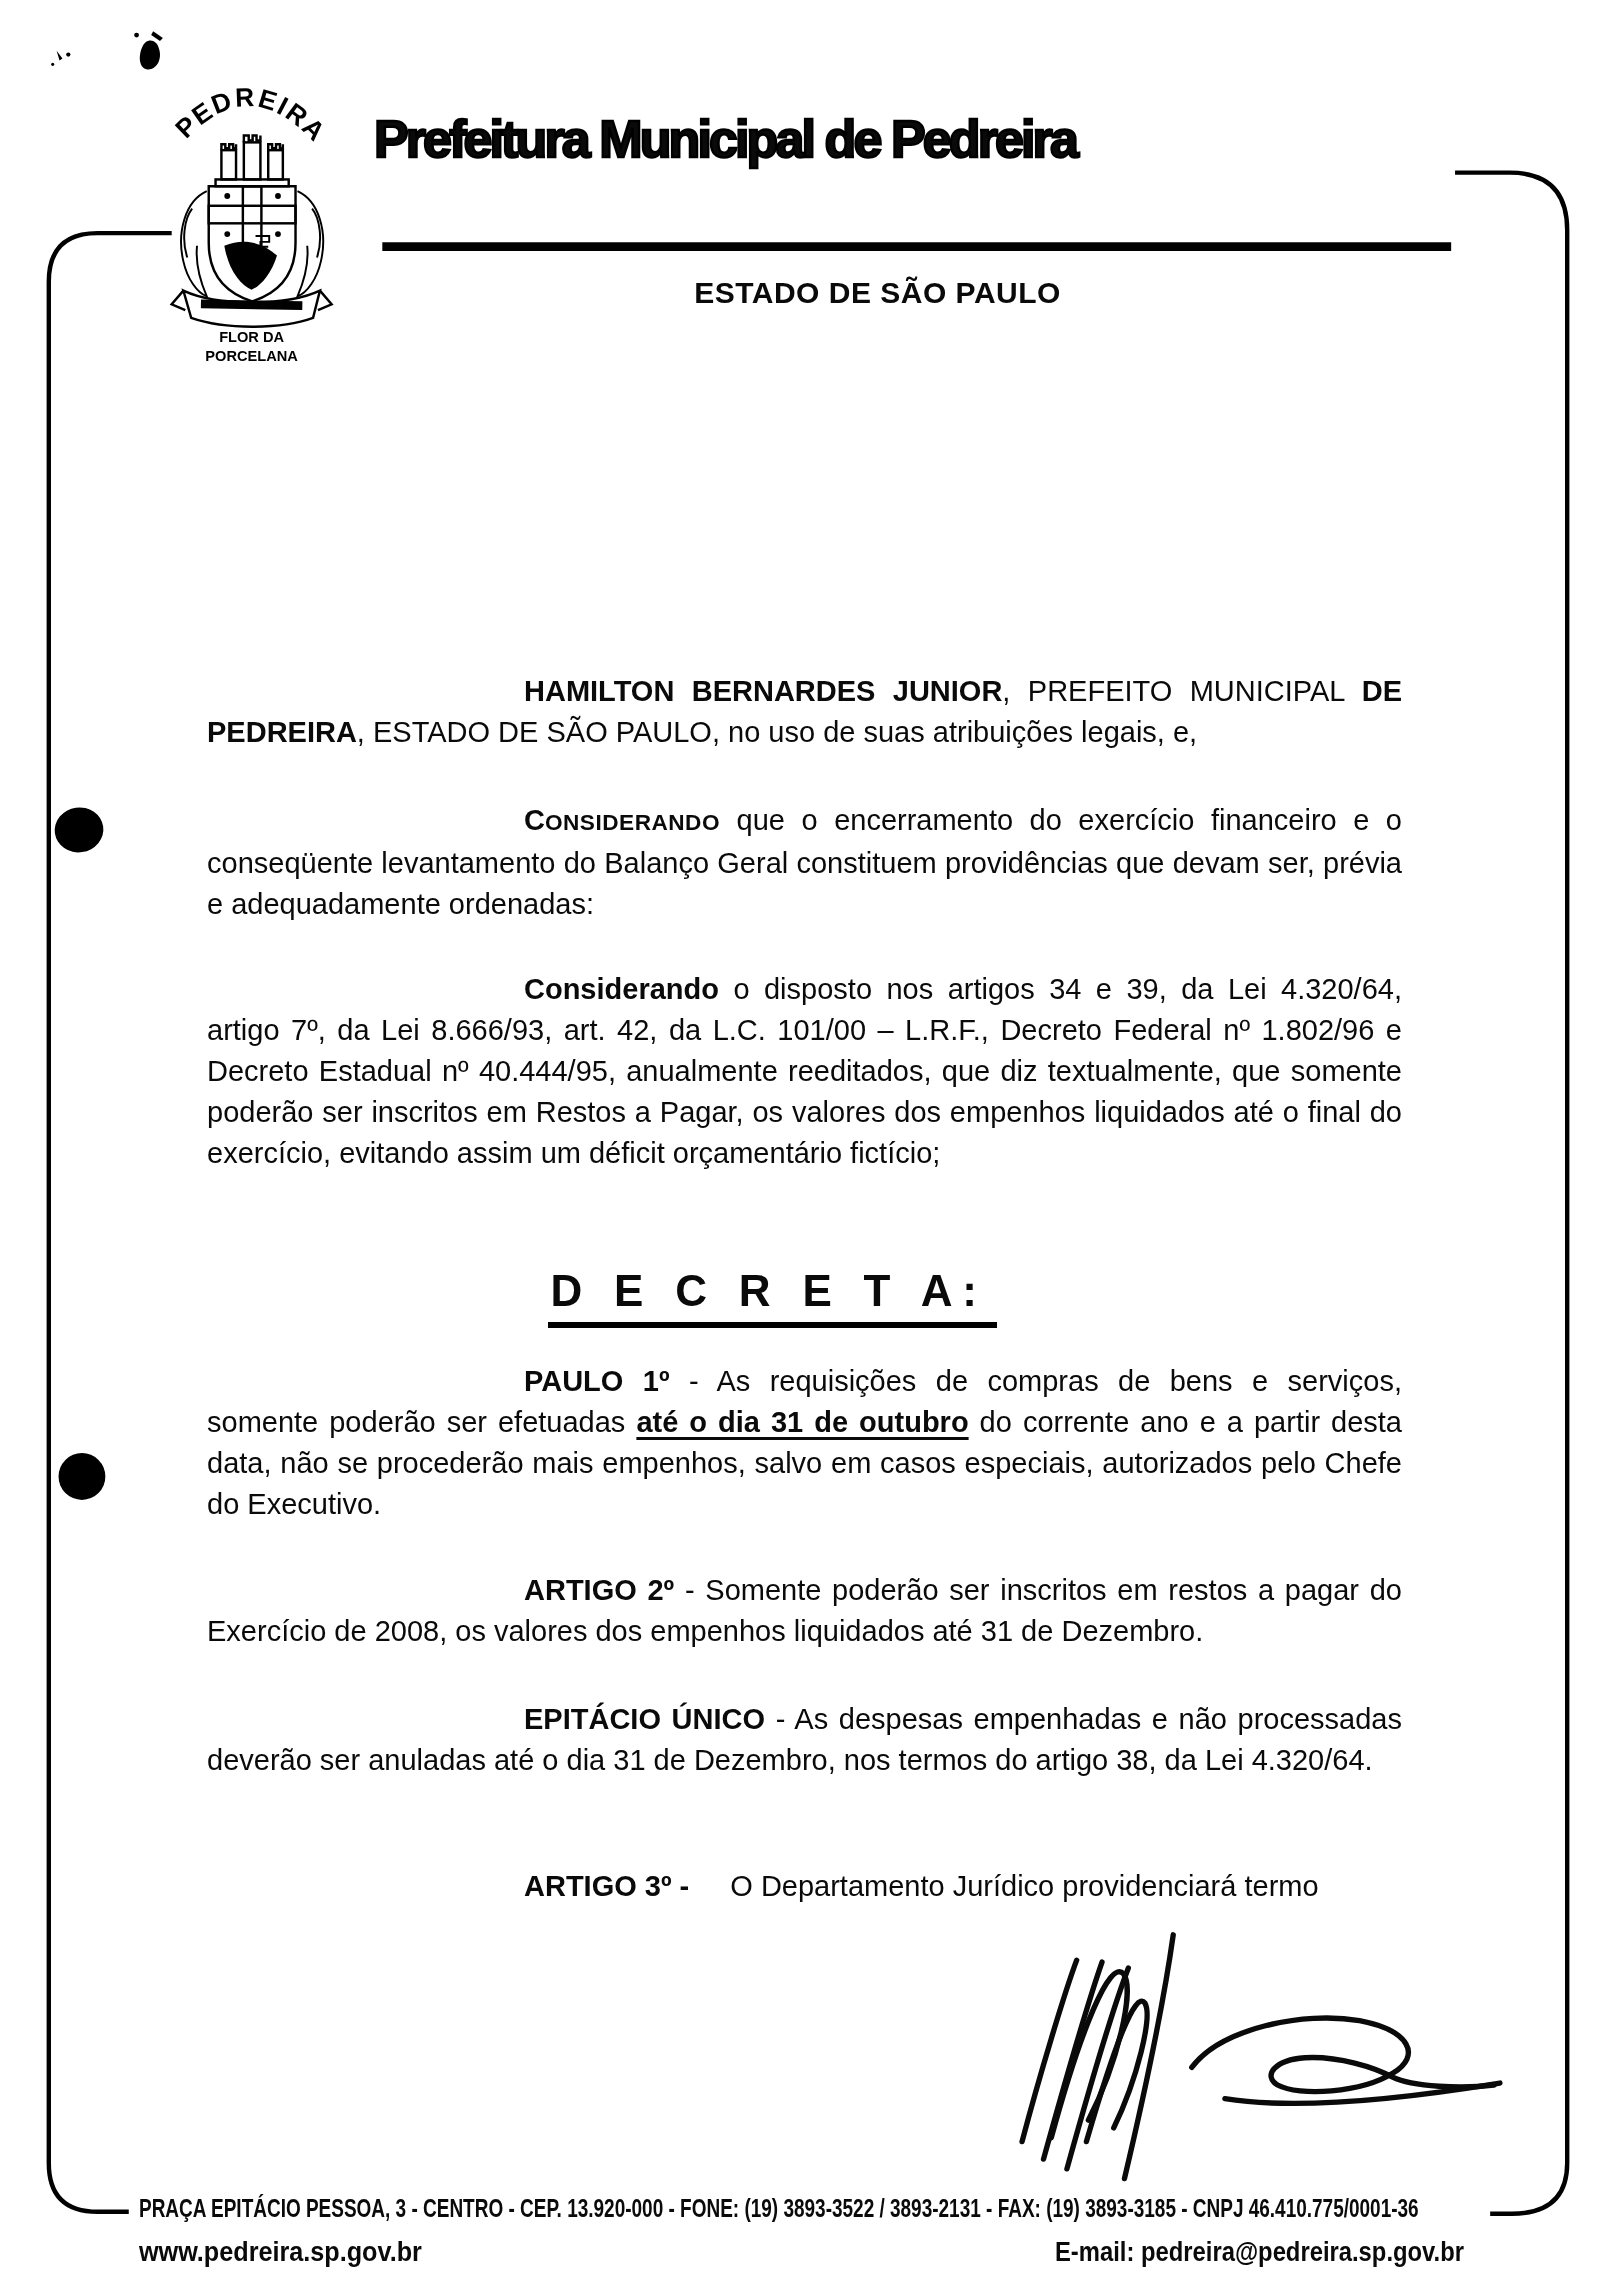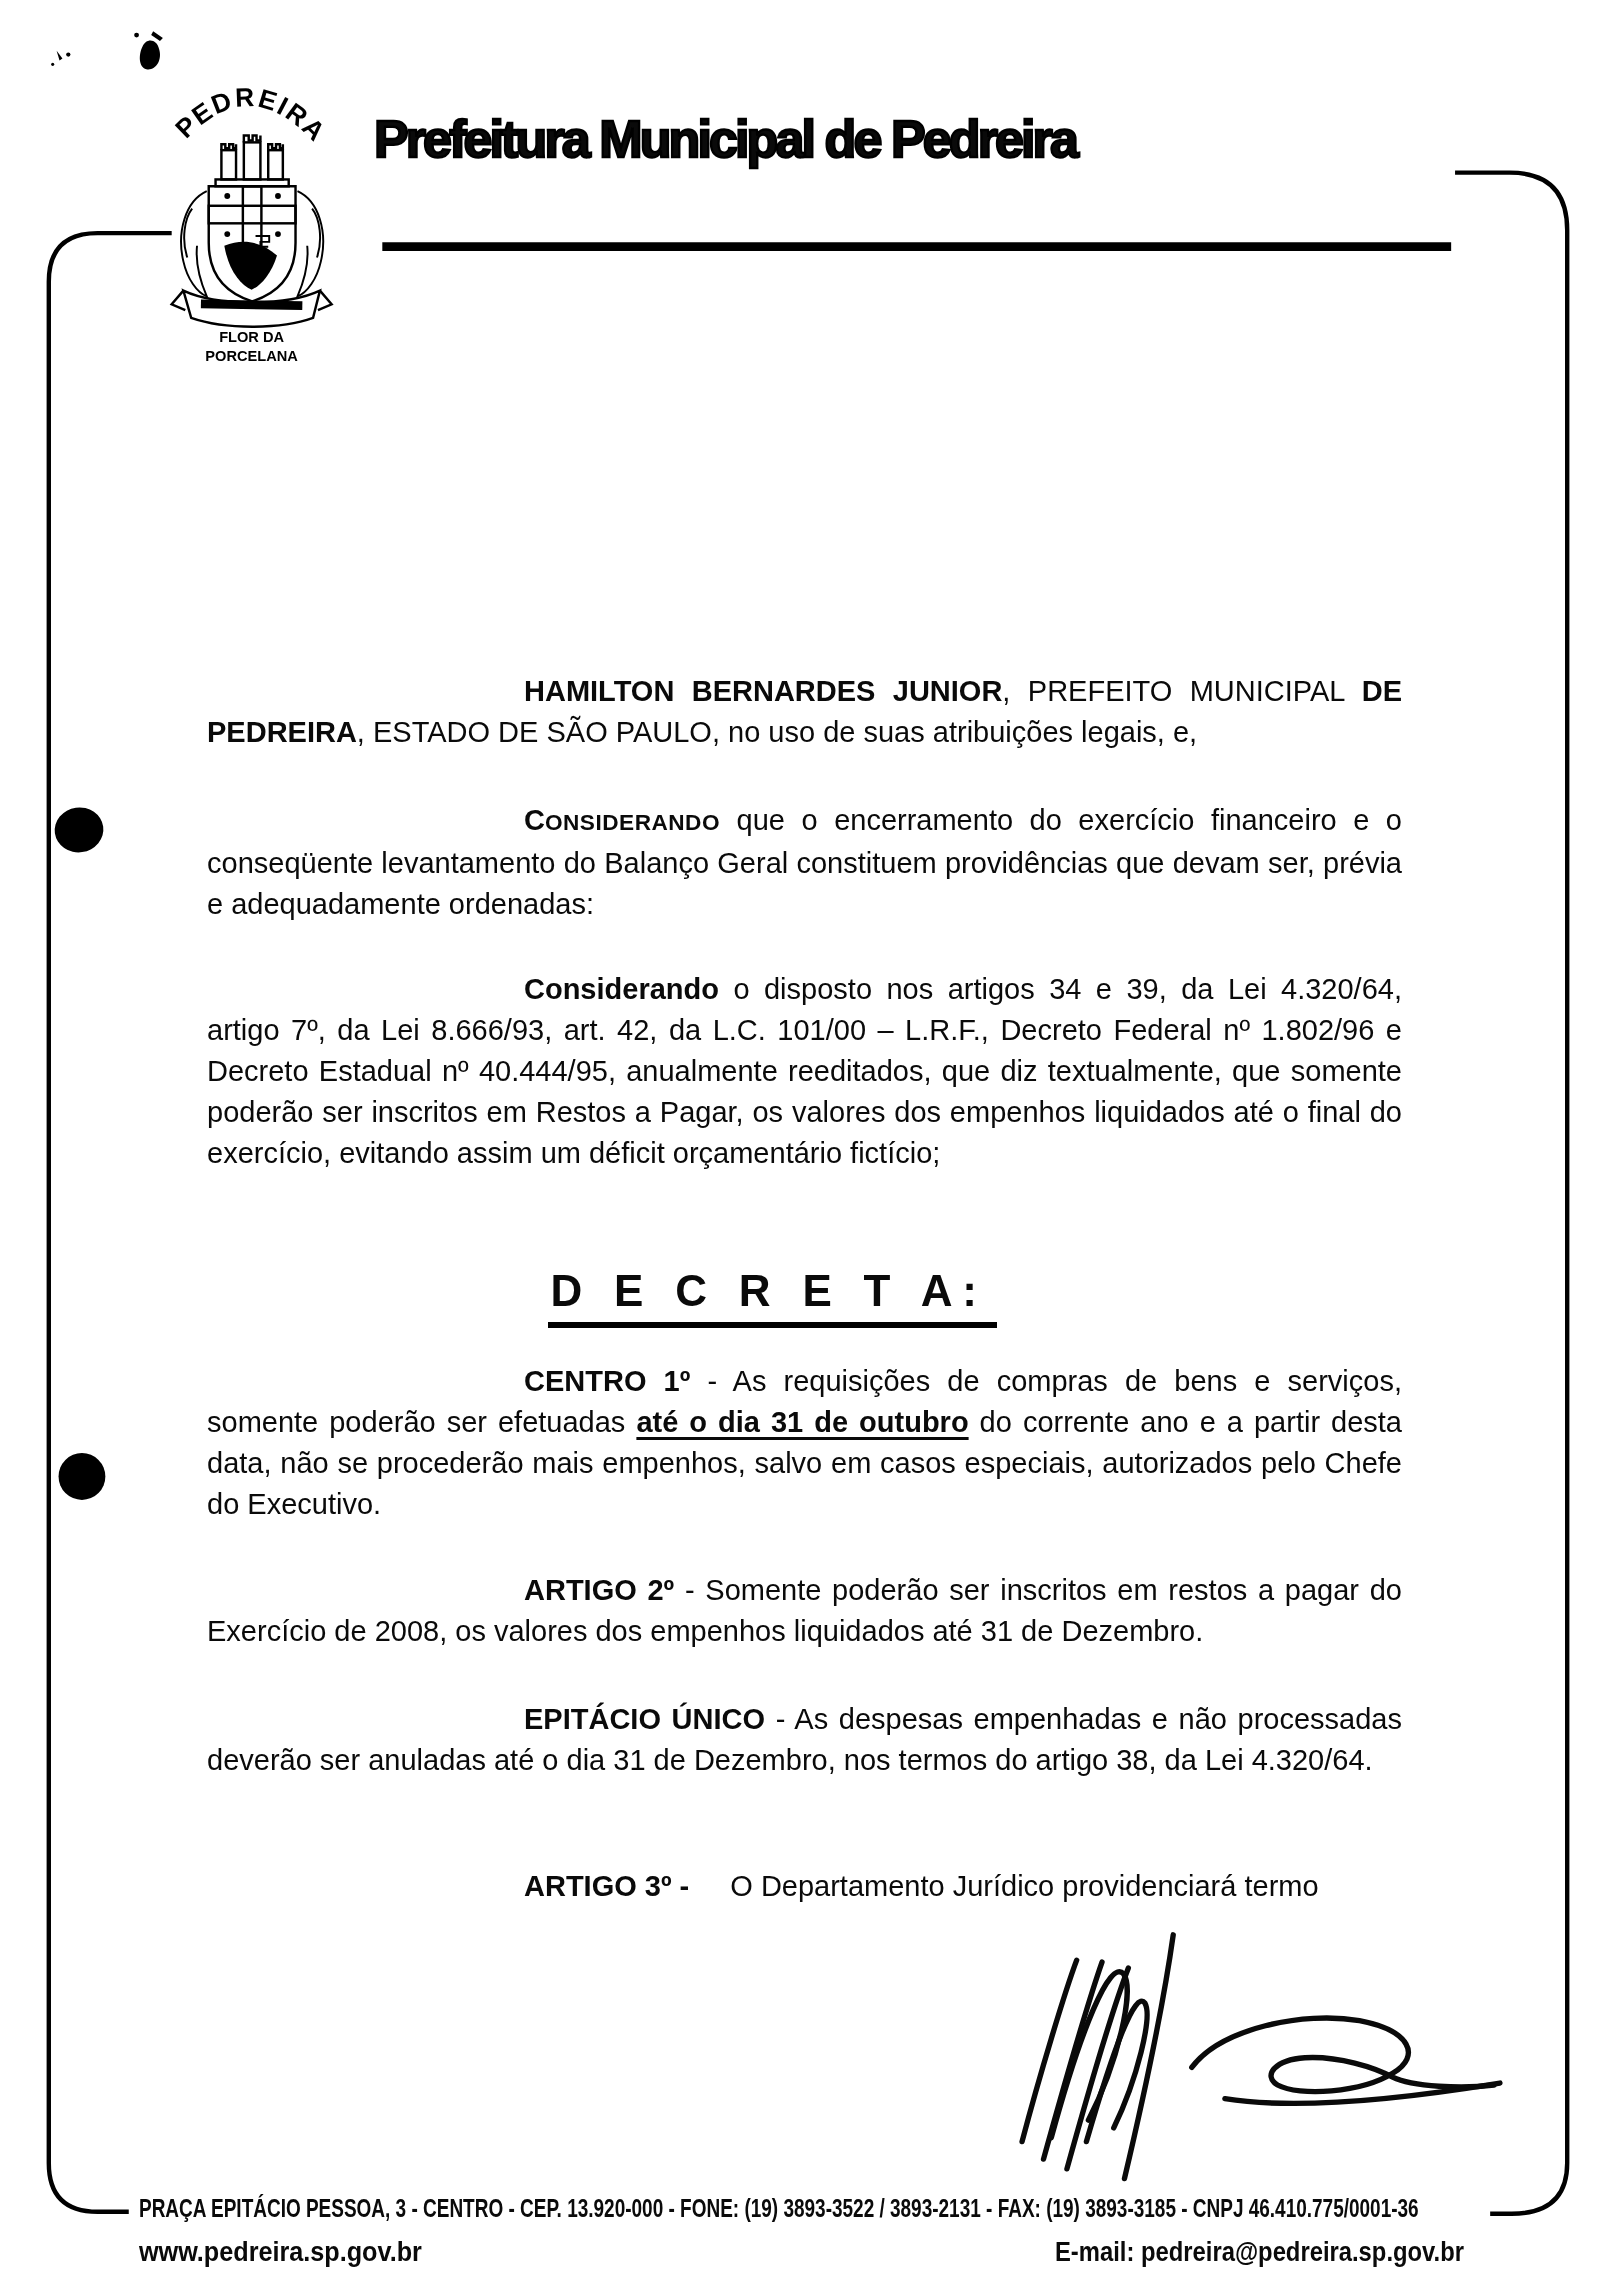--- a/index.html
+++ b/index.html
@@ -160,41 +160,42 @@
       <path d="M 1094 2224 C 1114 2152 1140 2062 1157 2018"></path>
       <path d="M 1078 2192 C 1108 2082 1138 2008 1152 2024 C 1164 2040 1146 2116 1116 2174"></path>
       <path d="M 1114 2196 C 1142 2100 1164 2040 1174 2054 C 1182 2068 1166 2132 1142 2182"></path>
       <path d="M 1203 1984 C 1192 2062 1170 2162 1153 2234"></path>
       <path d="M 1222 2120 C 1252 2080 1336 2062 1394 2072 C 1446 2082 1458 2108 1428 2126 C 1396 2146 1332 2150 1310 2138 C 1294 2128 1308 2112 1338 2110 C 1372 2108 1410 2120 1428 2130 C 1448 2140 1500 2142 1532 2138"></path>
       <path d="M 1256 2152 C 1330 2164 1440 2152 1538 2136"></path>
     </g>
   </svg>
 
   <div class="abs brand-title">Prefeitura Municipal de Pedreira</div>
+  <div class="abs brand-subtitle">ESTADO DE SÃO PAULO</div>
 
 
 
   <div class="abs par p-preamble">
     <span class="bi">HAMILTON BERNARDES JUNIOR</span><span>, PREFEITO MUNICIPAL </span><span class="b">DE PEDREIRA</span><span>, ESTADO DE SÃO PAULO, no uso de suas atribuições legais, e,</span>
   </div>
 
   <div class="abs par p-consider1">
     <span class="b">C</span><span class="b caps-rest">ONSIDERANDO</span><span> que o encerramento do exercício financeiro e o conseqüente levantamento do Balanço Geral constituem providências que devam ser, prévia e adequadamente ordenadas:</span>
   </div>
 
   <div class="abs par p-consider2">
     <span class="b">Considerando</span><span> o disposto nos artigos 34 e 39, da Lei 4.320/64, artigo 7º, da Lei 8.666/93, art. 42, da L.C. 101/00 – L.R.F., Decreto Federal nº 1.802/96 e Decreto Estadual nº 40.444/95, anualmente reeditados, que diz textualmente, que somente poderão ser inscritos em Restos a Pagar, os valores dos empenhos liquidados até o final do exercício, evitando assim um déficit orçamentário fictício;</span>
   </div>
 
   <div class="abs enact-wrap">
     <span class="enact">D E C R E T A:</span>
   </div>
 
   <div class="abs par p-art1">
-    <span class="b">CENTRO 1º</span><span> - As requisições de compras de bens e serviços, somente poderão ser efetuadas </span><span class="u-bold">até o dia 31 de outubro</span><span> do corrente ano e a partir desta data, não se procederão mais empenhos, salvo em casos especiais, autorizados pelo Chefe do Executivo.</span>
+    <span class="b">PAULO 1º</span><span> - As requisições de compras de bens e serviços, somente poderão ser efetuadas </span><span class="u-bold">até o dia 31 de outubro</span><span> do corrente ano e a partir desta data, não se procederão mais empenhos, salvo em casos especiais, autorizados pelo Chefe do Executivo.</span>
   </div>
 
   <div class="abs par p-art2">
     <span class="b">ARTIGO 2º</span><span> - Somente poderão ser inscritos em restos a pagar do Exercício de 2008, os valores dos empenhos liquidados até 31 de Dezembro.</span>
   </div>
 
   <div class="abs par p-sole">
     <span class="b">EPITÁCIO ÚNICO</span><span> - As despesas empenhadas e não processadas deverão ser anuladas até o dia 31 de Dezembro, nos termos do artigo 38, da Lei  4.320/64.</span>
   </div>
 

